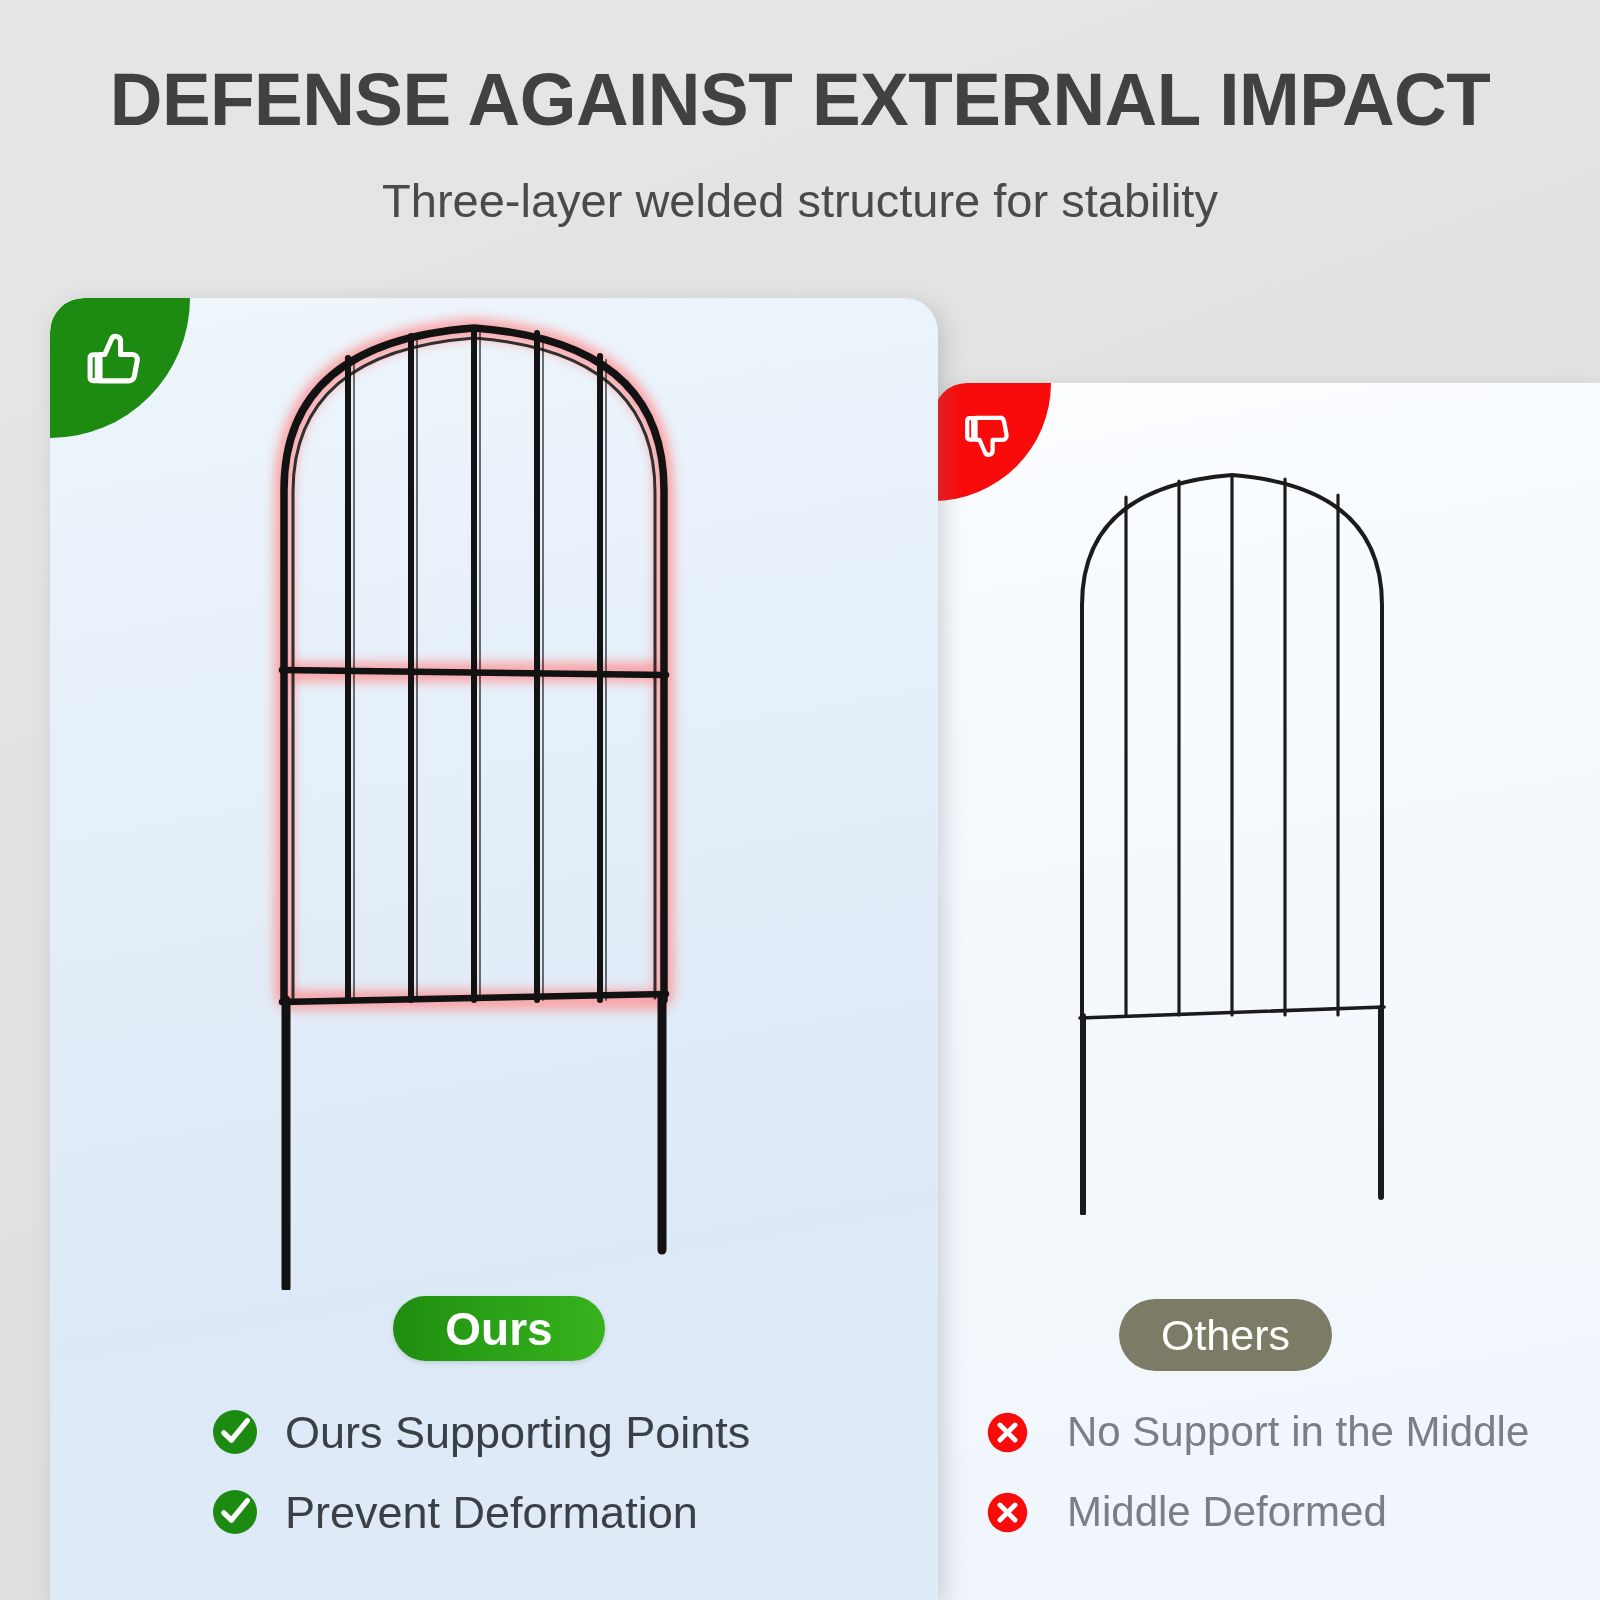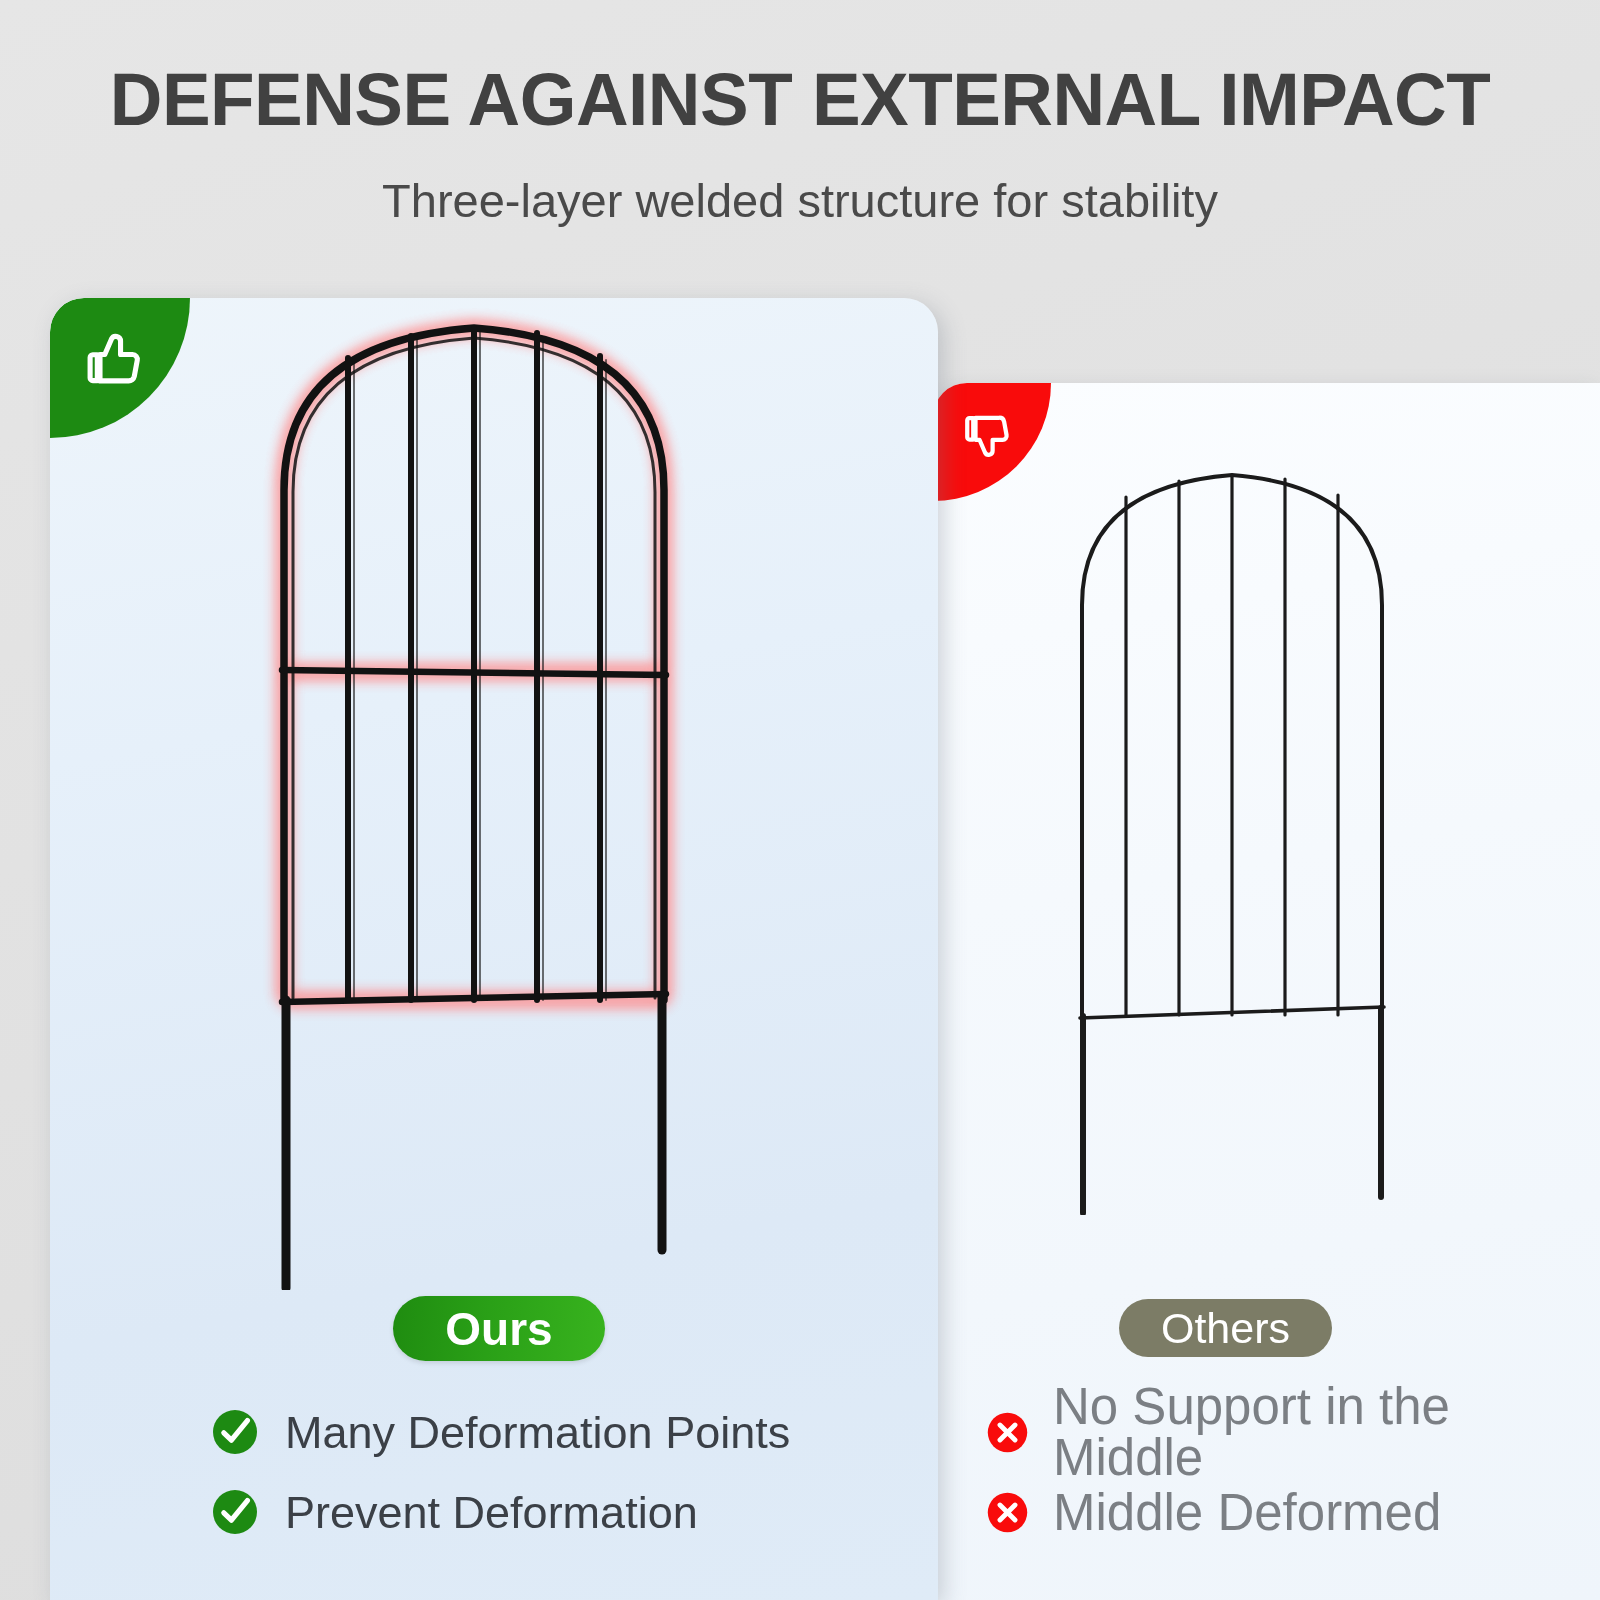--- a/index.html
+++ b/index.html
@@ -139,21 +139,21 @@
     width: 212px;
     height: 65px;
     font-size: 46px;
     background: linear-gradient(95deg, #1f8c10 0%, #2aa017 45%, #38b31e 100%);
     box-shadow: 0 2px 5px rgba(0,0,0,0.12);
   }
   .pill-others {
     left: 1119px;
     top: 1299px;
     width: 213px;
-    height: 58px;
+    height: 72px;
     font-size: 43px;
     font-weight: 400;
     background: #7c7c66;
   }
 
   
   .features {
     position: absolute;
     z-index: 7;
   }
@@ -179,22 +179,23 @@
     height: 43px;
     margin-right: 24px;
   }
   .feature-text {
     font-size: 45px;
     color: #3b4047;
     font-family: "Liberation Sans", sans-serif;
     line-height: 1;
   }
   .features-others .feature-text {
-    font-size: 51px;
+    font-size: 42px;
     color: #7b7f84;
+    margin-left: 14px;
   }
 </style>
 </head>
 <body>
 
 <div id="page">
 
   <div class="header">
     <h1 class="title">DEFENSE AGAINST EXTERNAL IMPACT</h1>
     <p class="subtitle">Three-layer welded structure for stability</p>
@@ -296,21 +297,21 @@
   </div>
 
   <div class="features features-ours">
     <div class="feature-row">
       <span class="feature-icon">
         <svg width="48" height="48" viewBox="0 0 24 24">
           <circle cx="12" cy="12" r="11" fill="#1d8a12"></circle>
           <path d="M6.4 12.4 L10.2 16.1 L18.2 6.3" fill="none" stroke="#ffffff" stroke-width="2.6" stroke-linecap="round" stroke-linejoin="round"></path>
         </svg>
       </span>
-      <span class="feature-text">Many Deformation Points</span>
+      <span class="feature-text">Ours Supporting Points</span>
     </div>
     <div class="feature-row">
       <span class="feature-icon">
         <svg width="48" height="48" viewBox="0 0 24 24">
           <circle cx="12" cy="12" r="11" fill="#1d8a12"></circle>
           <path d="M6.4 12.4 L10.2 16.1 L18.2 6.3" fill="none" stroke="#ffffff" stroke-width="2.6" stroke-linecap="round" stroke-linejoin="round"></path>
         </svg>
       </span>
       <span class="feature-text">Prevent Deformation</span>
     </div>

